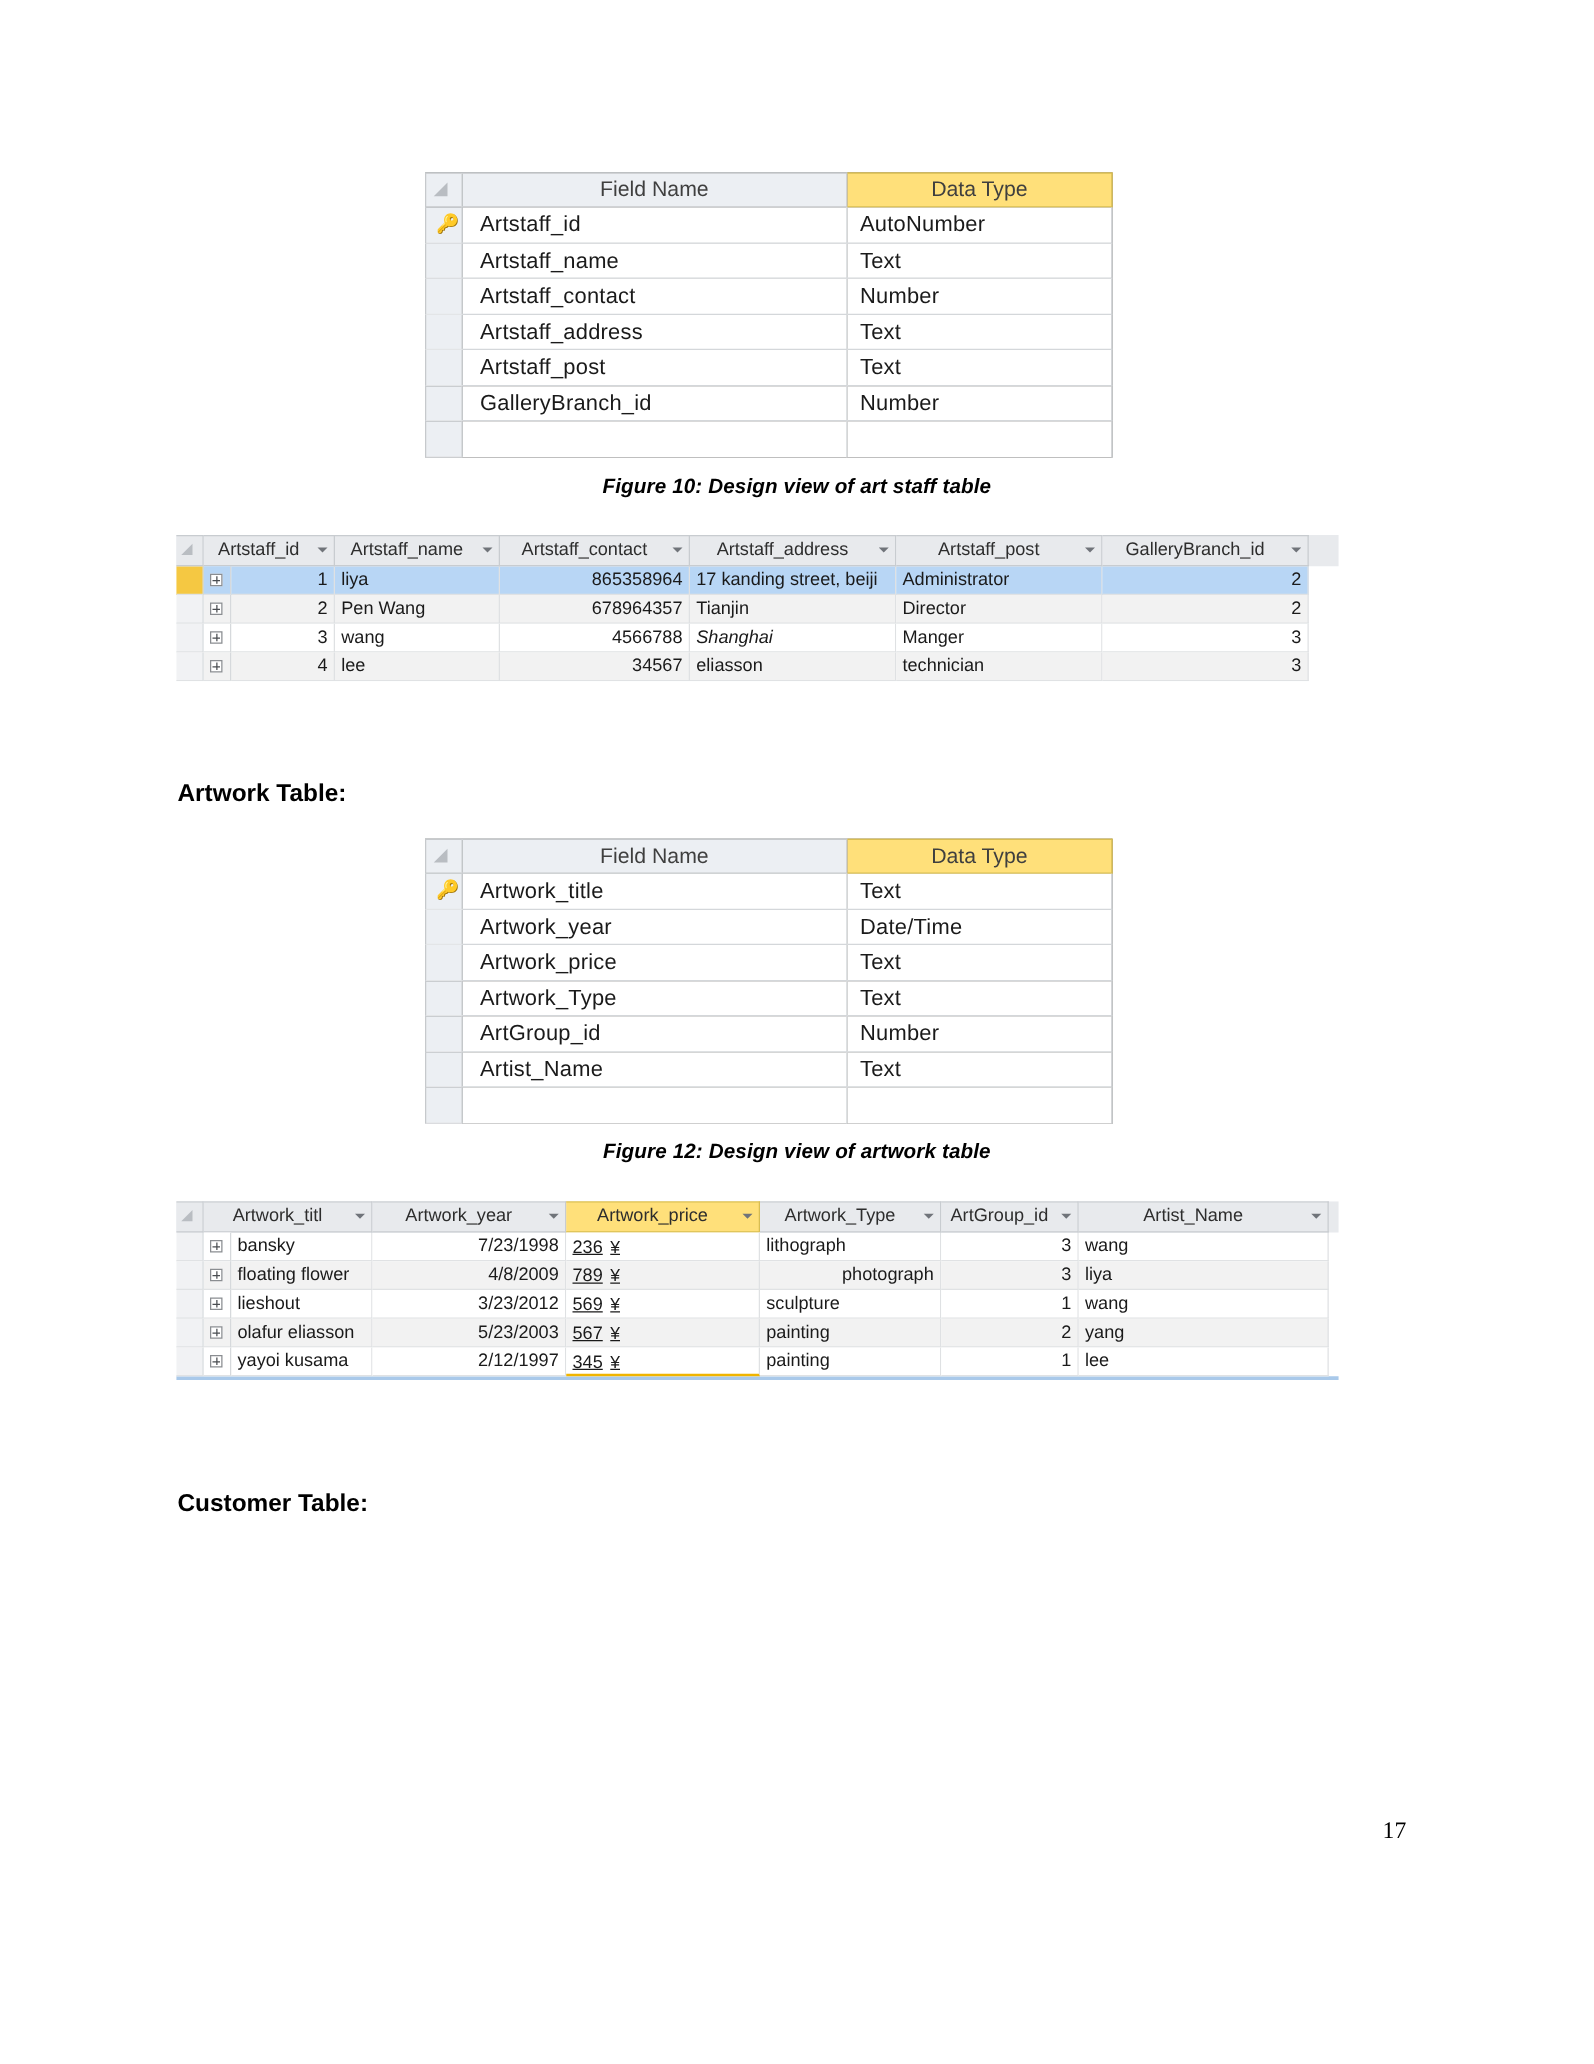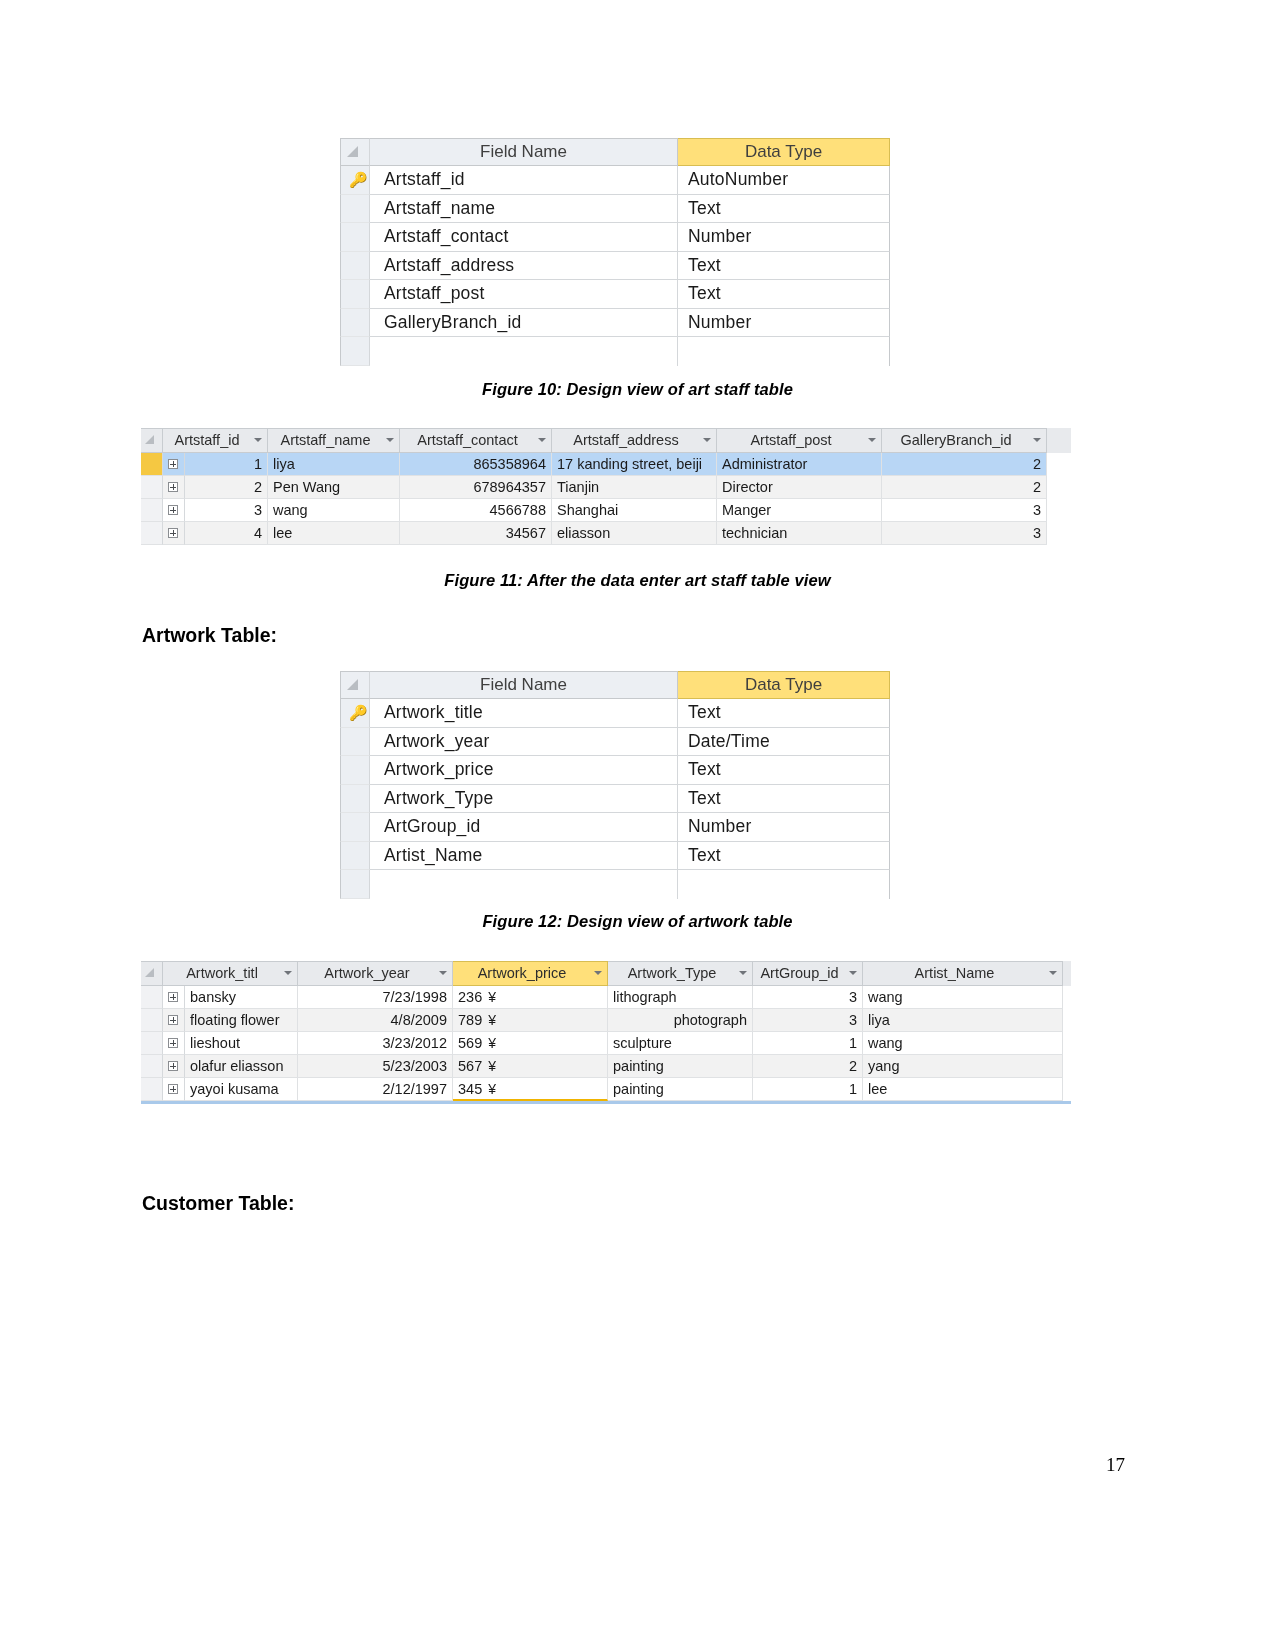--- a/index.html
+++ b/index.html
@@ -268,21 +268,21 @@
     padding: 0 5px;
   }
   .sheet .sh-cell.num { text-align: right; }
   .sheet .sh-row.r-sel .sh-exp,
   .sheet .sh-row.r-sel .sh-cell { background: #b8d6f5; }
   .sheet .sh-row.r-alt .sh-exp,
   .sheet .sh-row.r-alt .sh-cell { background: #f2f2f2; }
   .sheet .sh-row.r-norm .sh-exp,
   .sheet .sh-row.r-norm .sh-cell { background: #ffffff; }
   .sheet .sh-row.r-last-hl .sh-cell.hl-col { border-bottom: 2px solid #f0b400; }
-  .sheet .sh-cell.yen-cell { position: relative; }
+  .sheet .sh-cell.yen-cell { position: relative; text-decoration: underline; }
   .sheet .sh-cell .yen { margin-left: 6px; font-size: 14px; }
   .sheet .sh-foot-rule {
     height: 3px;
     background: #a9c9ea;
   }
 </style>
 </head>
 <body>
 
 <div class="page">
@@ -369,39 +369,38 @@
         <div class="sh-cell num" style="width:165px;">2</div>
       </div>
       <div class="sh-row r-norm">
         <div class="sh-rowsel"></div>
         <div class="sh-exp">
           <span class="plusbox"></span>
         </div>
         <div class="sh-cell num" style="width:83px;">3</div>
         <div class="sh-cell" style="width:132px;">wang</div>
         <div class="sh-cell num" style="width:152px;">4566788</div>
-        <div class="sh-cell" style="width:165px;">Shanghai</div>
+        <div class="sh-cell" style="width:165px;font-style:italic;">Shanghai</div>
         <div class="sh-cell" style="width:165px;">Manger</div>
         <div class="sh-cell num" style="width:165px;">3</div>
       </div>
       <div class="sh-row r-alt">
         <div class="sh-rowsel"></div>
         <div class="sh-exp">
           <span class="plusbox"></span>
         </div>
         <div class="sh-cell num" style="width:83px;">4</div>
         <div class="sh-cell" style="width:132px;">lee</div>
         <div class="sh-cell num" style="width:152px;">34567</div>
         <div class="sh-cell" style="width:165px;">eliasson</div>
         <div class="sh-cell" style="width:165px;">technician</div>
         <div class="sh-cell num" style="width:165px;">3</div>
       </div>
     </div>
 
-  <div class="caption" style="top:571px;">Figure 11: After the data enter art staff table view</div>
 
   <div class="section-heading" style="top:624px;">Artwork Table:</div>
 
   <div class="design-grid" id="artwork-design" style="left:340px; top:671px;">
       <div class="dg-head">
         <div class="dg-sel-head"></div>
         <div class="dg-head-fname">Field Name</div>
         <div class="dg-head-dtype">Data Type</div>
       </div>
       <div class="dg-row">

